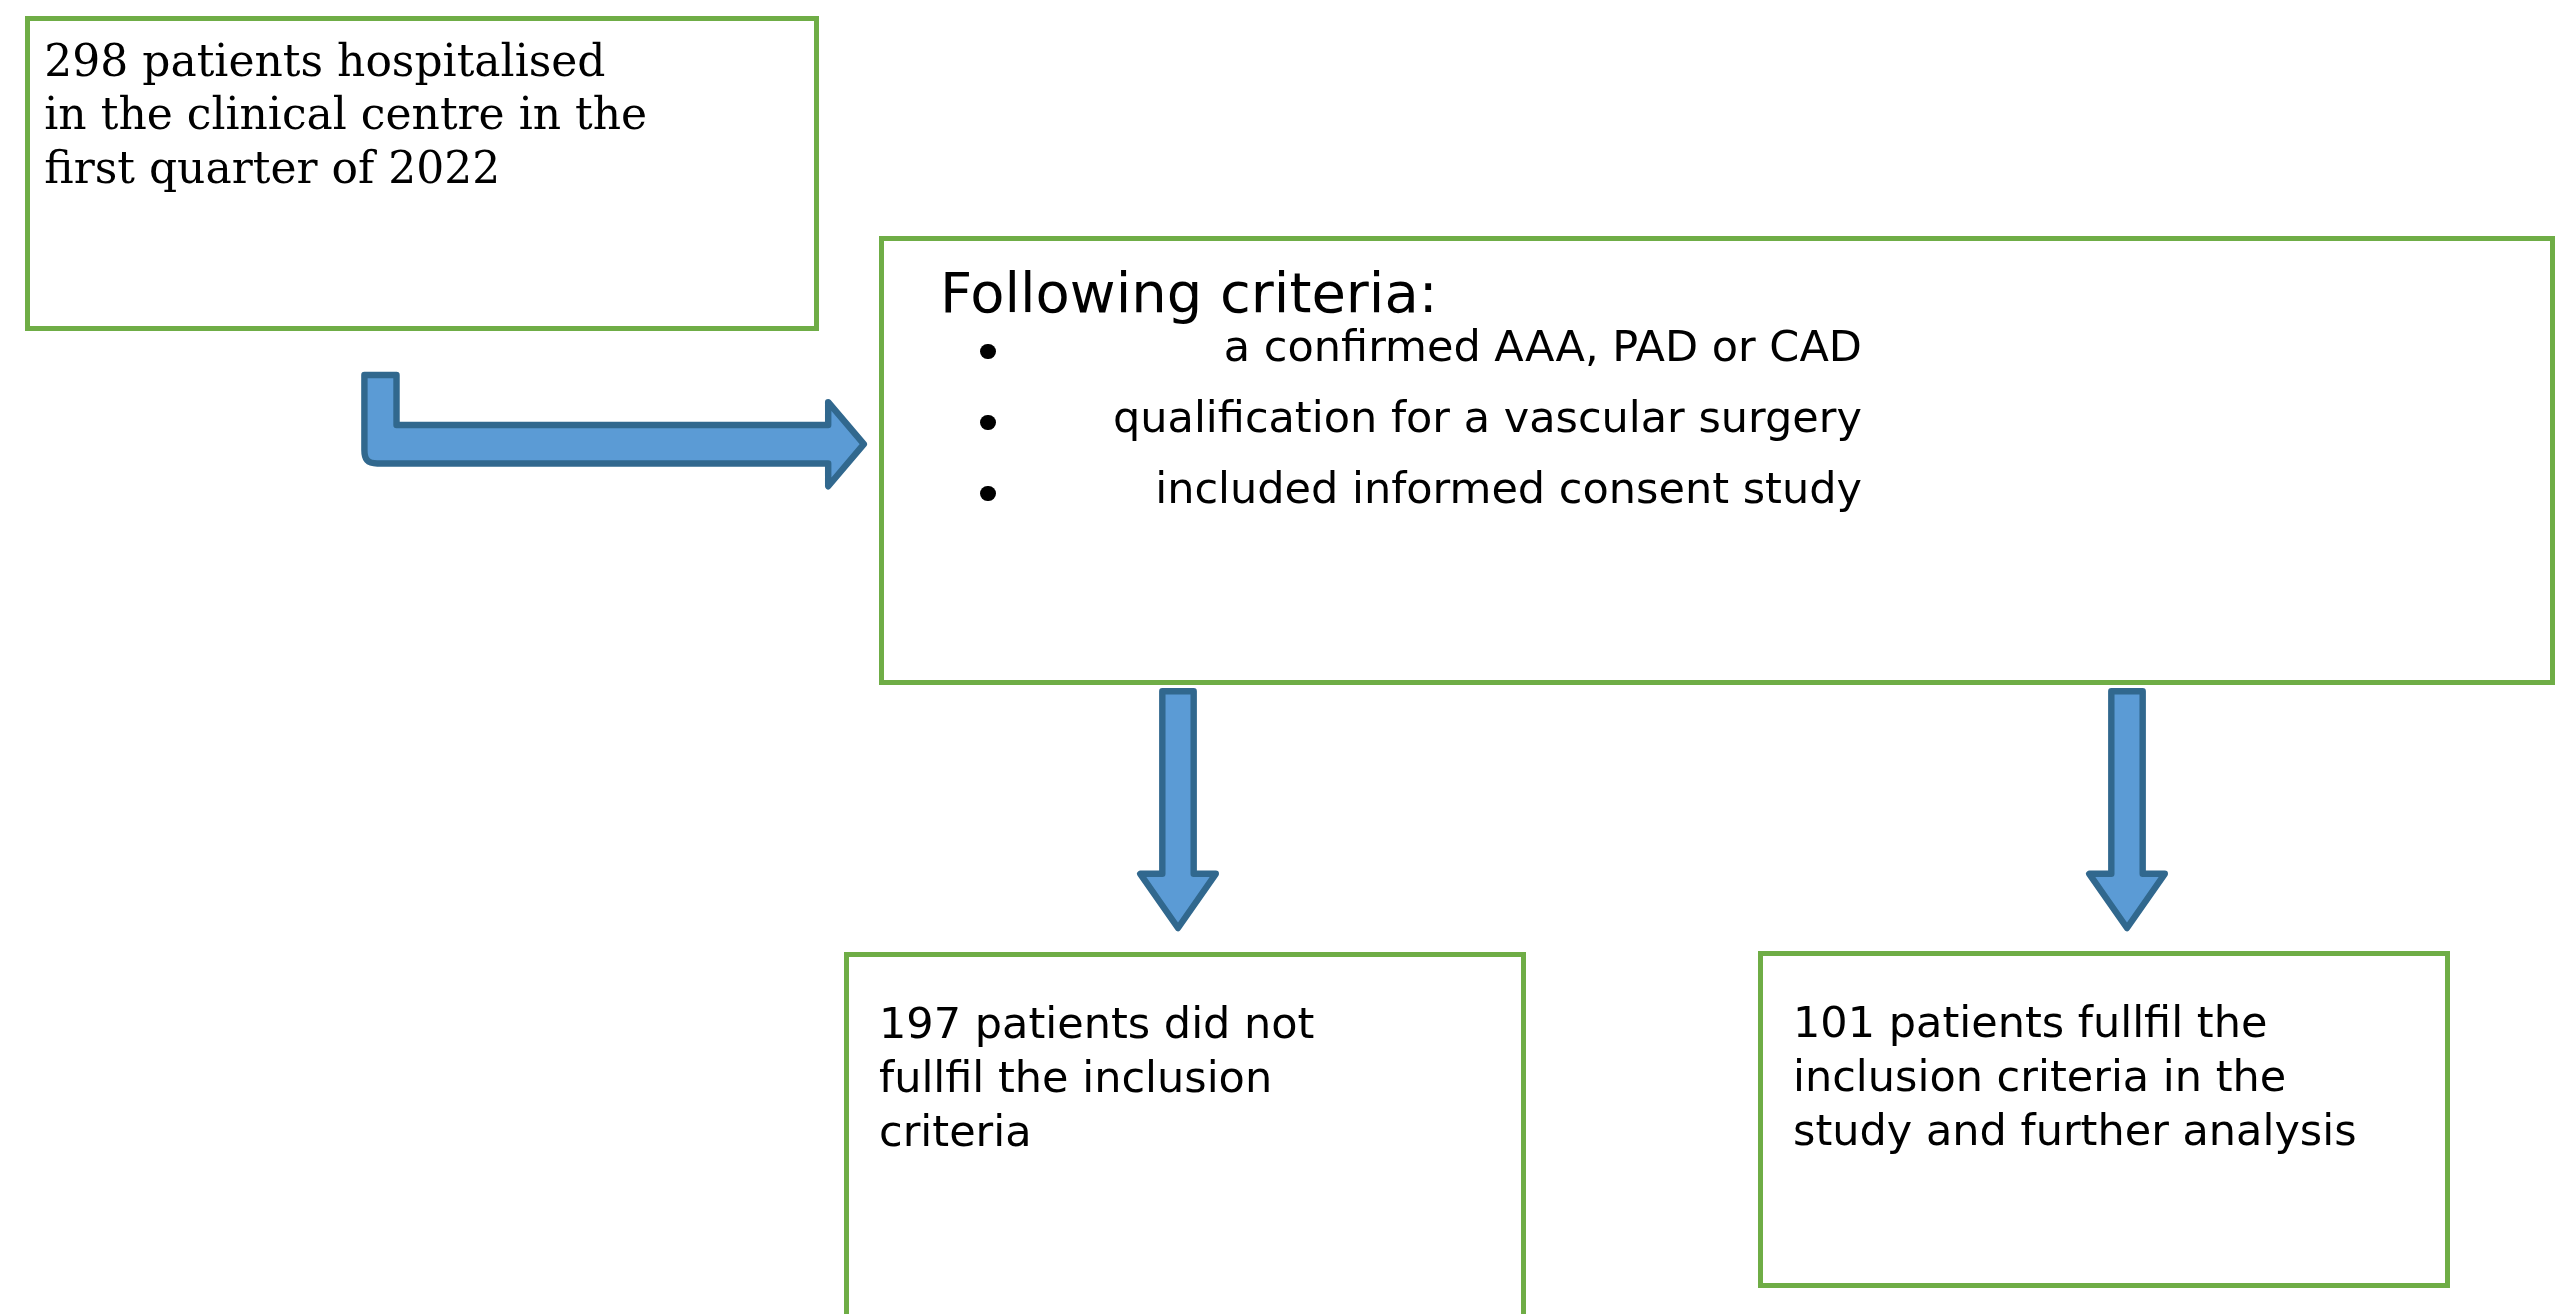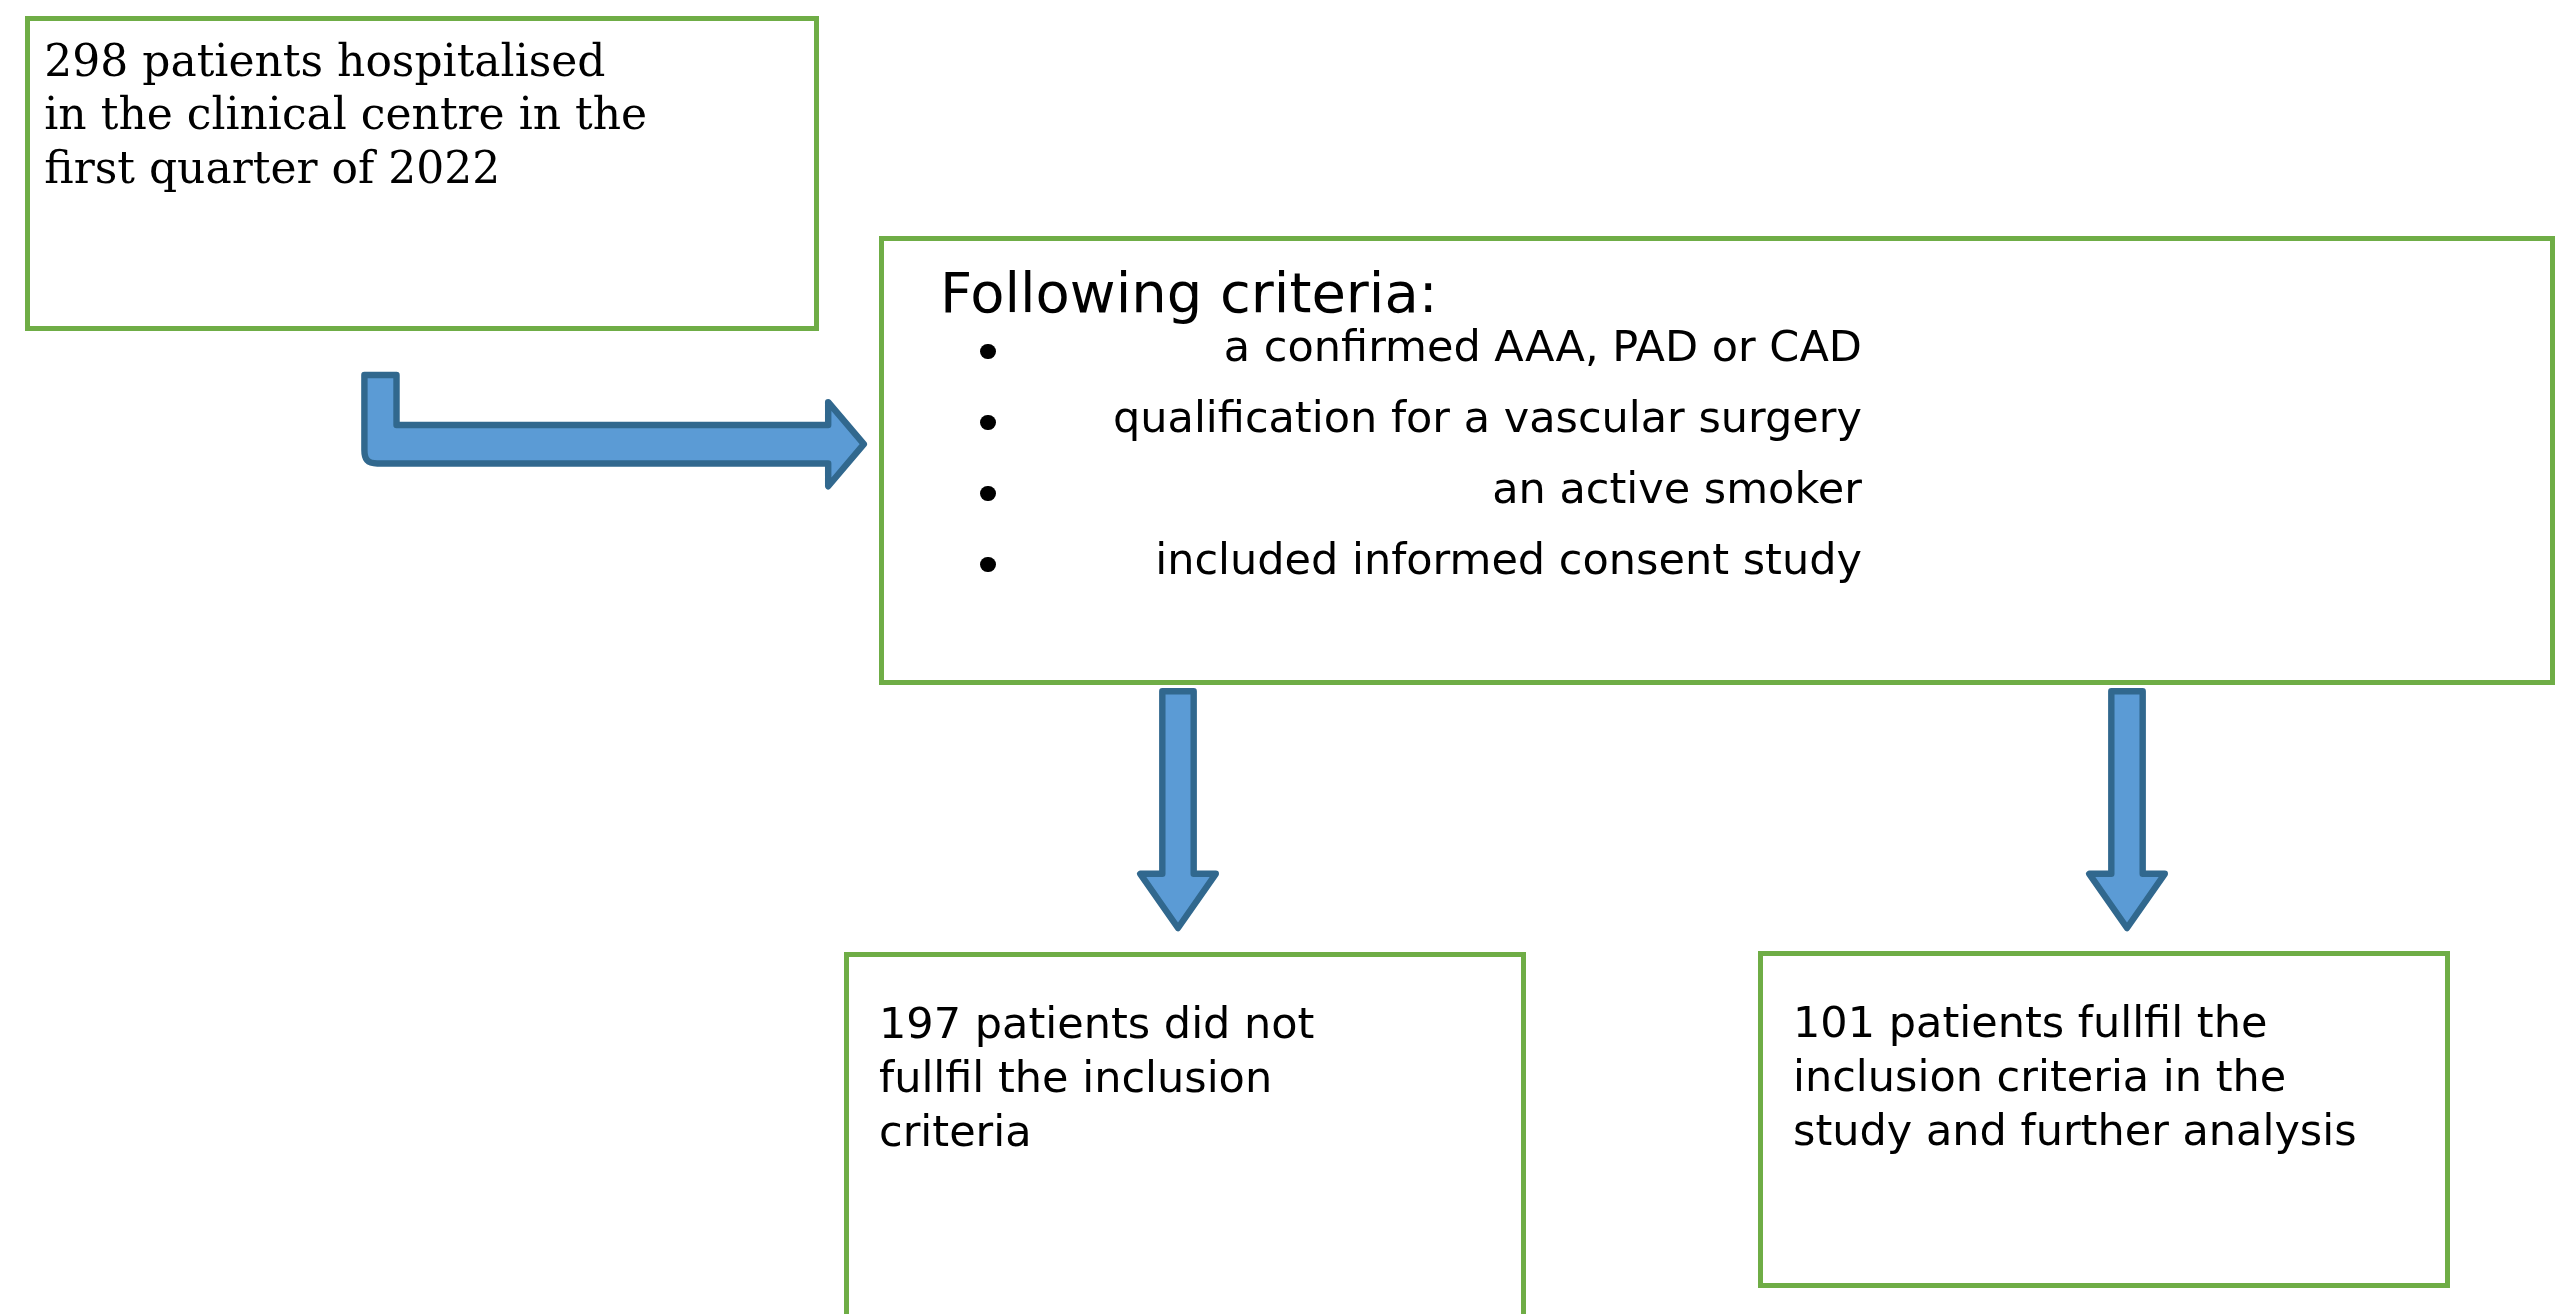--- a/index.html
+++ b/index.html
@@ -108,24 +108,20 @@
       <li class="criteria-item">
         <span class="criteria-bullet"></span>
         <span class="criteria-text">a confirmed AAA, PAD or CAD</span>
       </li>
       <li class="criteria-item">
         <span class="criteria-bullet"></span>
         <span class="criteria-text">qualification for a vascular surgery</span>
       </li>
       <li class="criteria-item">
         <span class="criteria-bullet"></span>
-        <span class="criteria-text">an active smoker</span>
-      </li>
-      <li class="criteria-item">
-        <span class="criteria-bullet"></span>
         <span class="criteria-text">included informed consent study</span>
       </li>
     </ul>
   </div>
 
   <div class="flow-box box-sans" id="box-excluded" style="left:844px; top:952px; width:682px; height:400px;">
     <div class="box-inner" id="box-excluded-inner">
       <div>197 patients did not</div>
       <div>fullfil the inclusion</div>
       <div>criteria</div>

